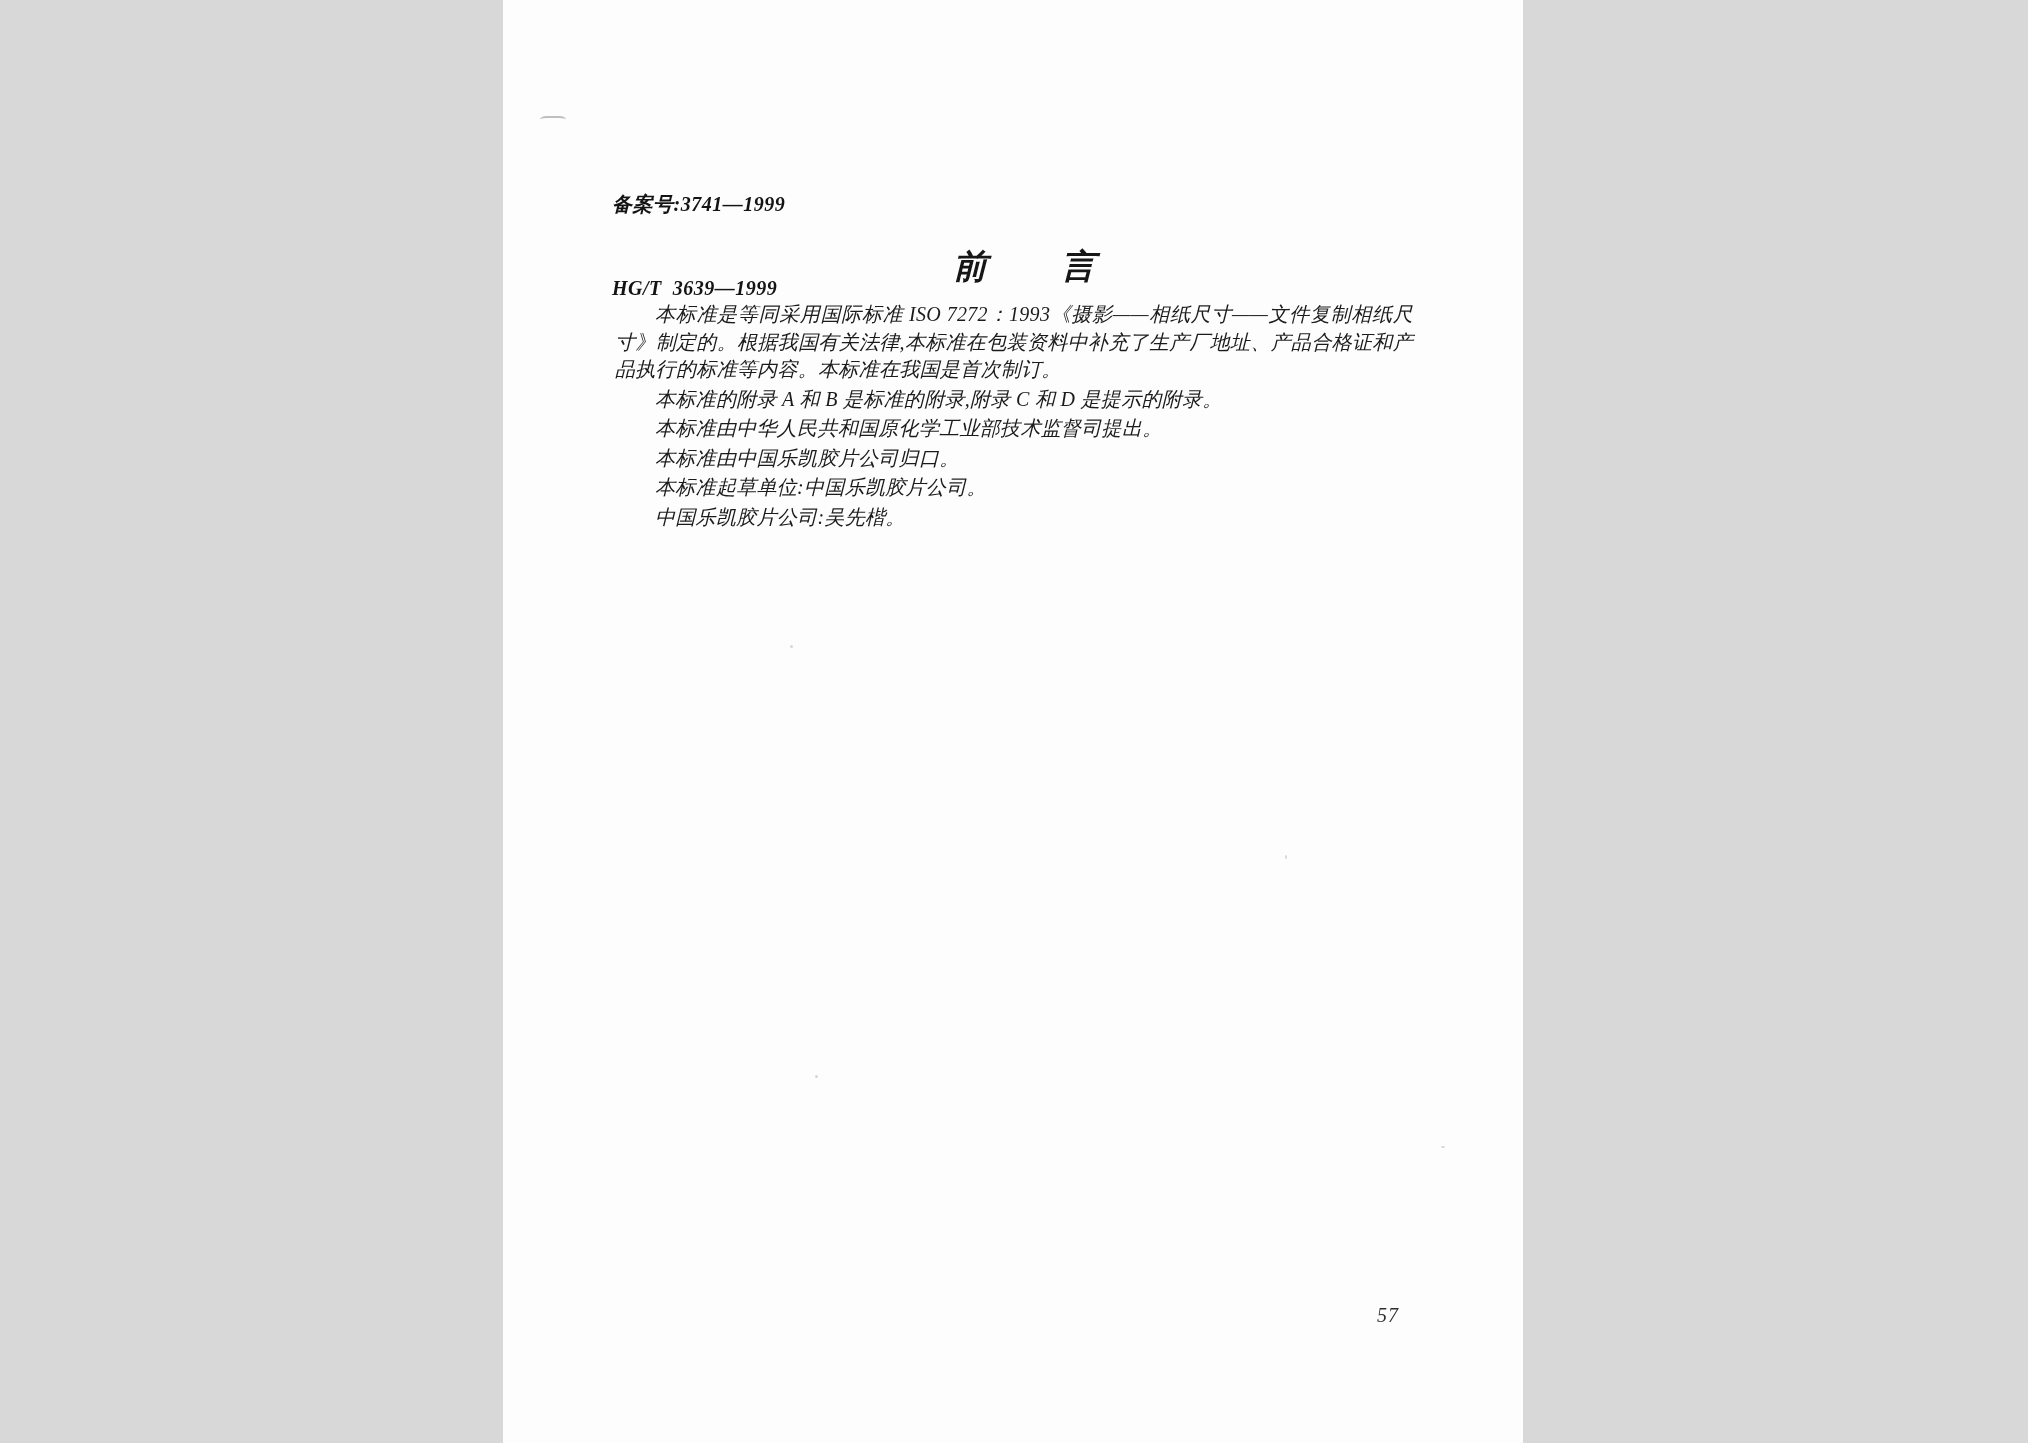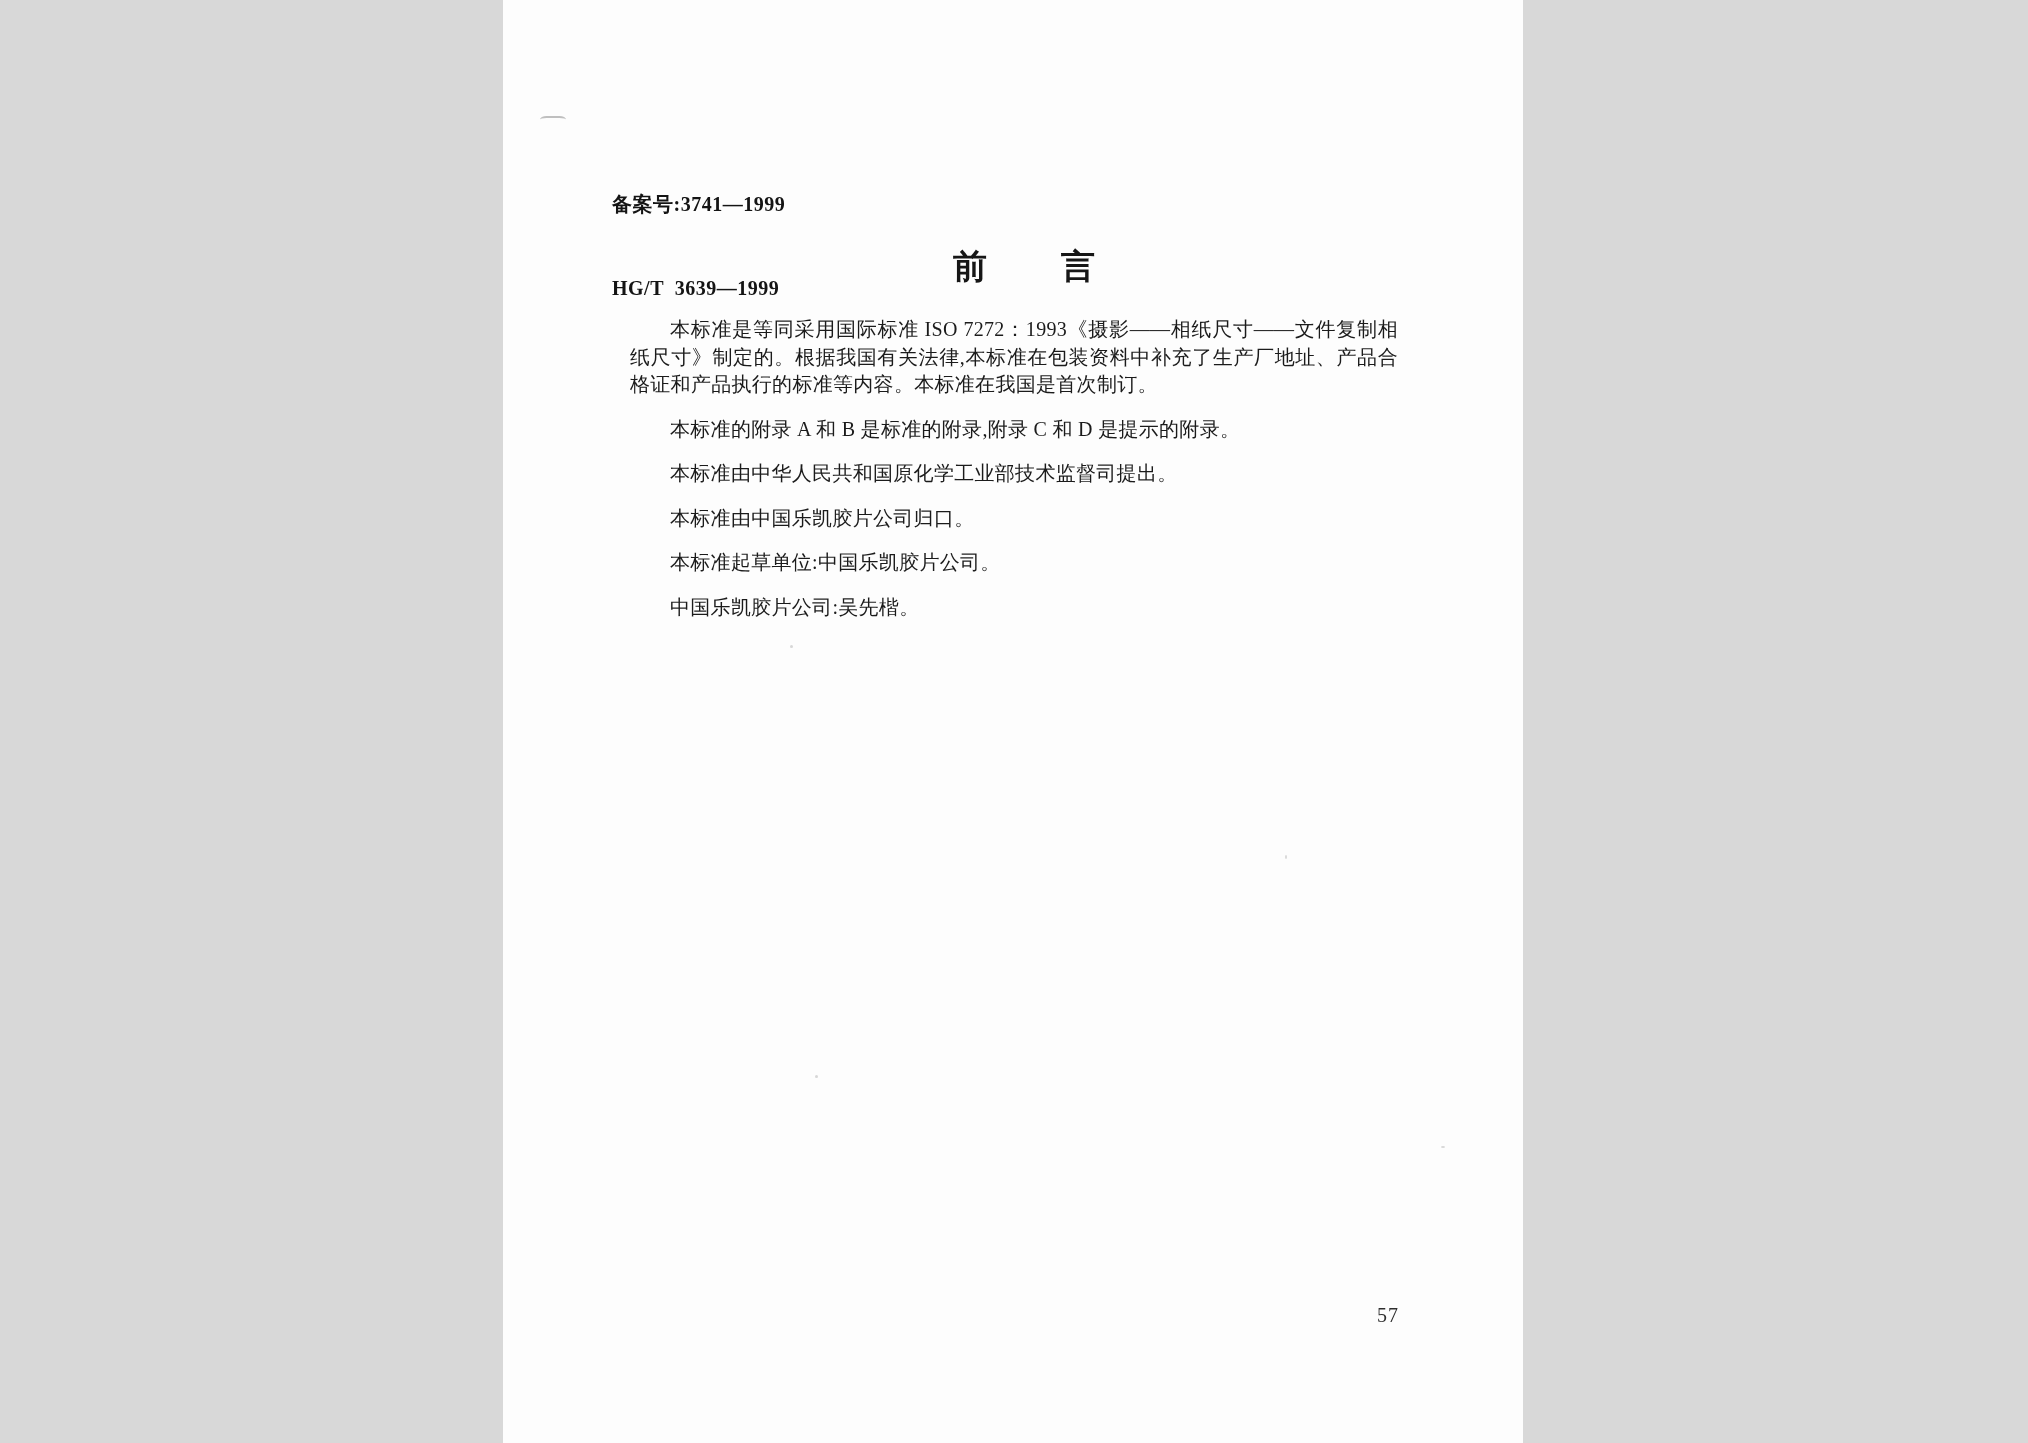--- a/index.html
+++ b/index.html
@@ -1,15 +1,15 @@
 <!DOCTYPE html>
 <html><head>
 <meta charset="utf-8">
 <style>
-  * { box-sizing: border-box; }
+  * { box-sizing: border-box; font-style: italic; }
   html, body { margin: 0; padding: 0; }
   body {
     width: 2028px;
     height: 1443px;
     background: #d8d8d8;
     font-family: "Liberation Serif", "DejaVu Serif", serif;
     overflow: hidden;
   }
   .scan {
     position: relative;
@@ -53,21 +53,21 @@
   .body-text {
     position: absolute;
     left: 110px;
     top: 299px;
     width: 802px;
     color: #1b1b1b;
     font-size: 20px;
     line-height: 27.5px;
   }
   .para {
-    margin: 17px;
+    margin: 2px;
     text-indent: 2em;
     text-align: justify;
     white-space: pre-wrap;
     letter-spacing: 0.3px;
   }
   .page-number {
     position: absolute;
     left: 874px;
     top: 1304px;
     font-size: 20px;

